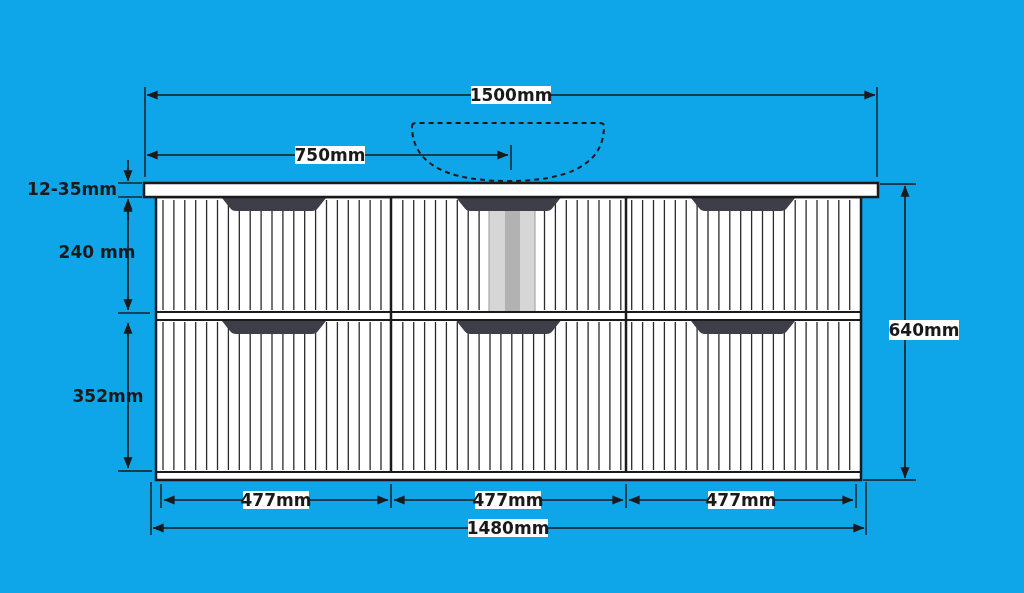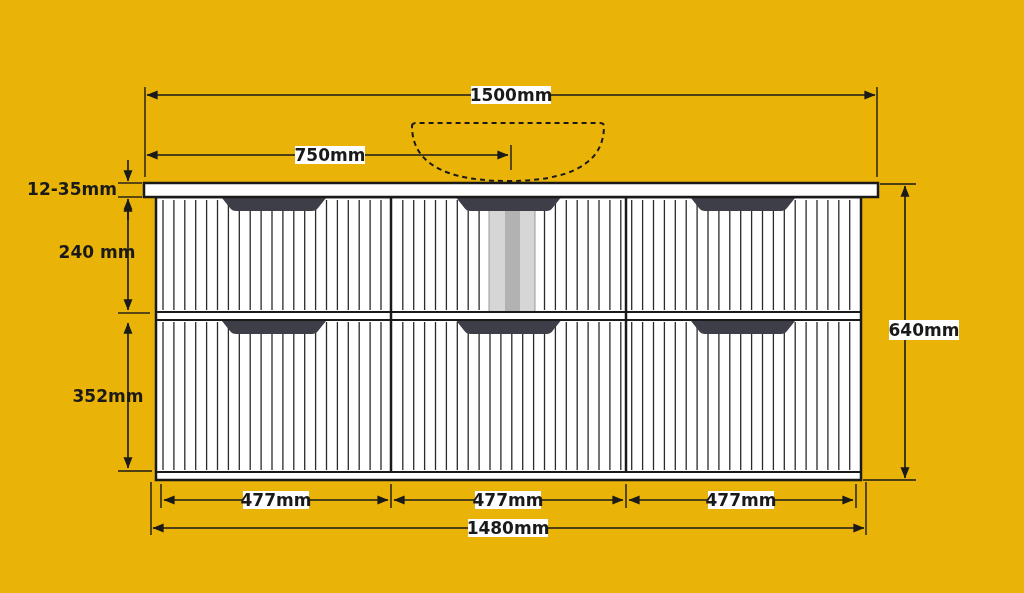--- a/index.html
+++ b/index.html
@@ -2,21 +2,21 @@
 <html style="--line: #1a1a1a; --handle: #3e3e49; --stripe: #d6d6d6; --stripe-inner: #b2b2b2;"><head>
 <meta charset="utf-8">
 <style>
   :root{
     --line:#1a1a1a;
     --handle:#3e3e49;
     --stripe:#d6d6d6;
     --stripe-inner:#b2b2b2;
   }
   html,body{margin:0;padding:0;background:#ffffff;}
-  .canvas{position:relative;width:1024px;height:593px;background:#eab308;overflow:hidden;}
+  .canvas{position:relative;width:1024px;height:593px;background:#0ea5e9;overflow:hidden;}
   svg{display:block;}
   .outline{fill:#ffffff;stroke:var(--line);stroke-width:2.5;}
   .thick{stroke:var(--line);stroke-width:2.5;fill:none;}
   .mid{stroke:var(--line);stroke-width:2;fill:none;}
   .flutes line{stroke:#2a2a2a;stroke-width:1.3;}
   .dim{stroke:var(--line);stroke-width:1.6;fill:none;}
   .ext{stroke:var(--line);stroke-width:1.4;fill:none;}
   .dash{stroke:var(--line);stroke-width:2;fill:none;stroke-dasharray:5 4;}
   .labelbg{fill:#ffffff;}
   text{

